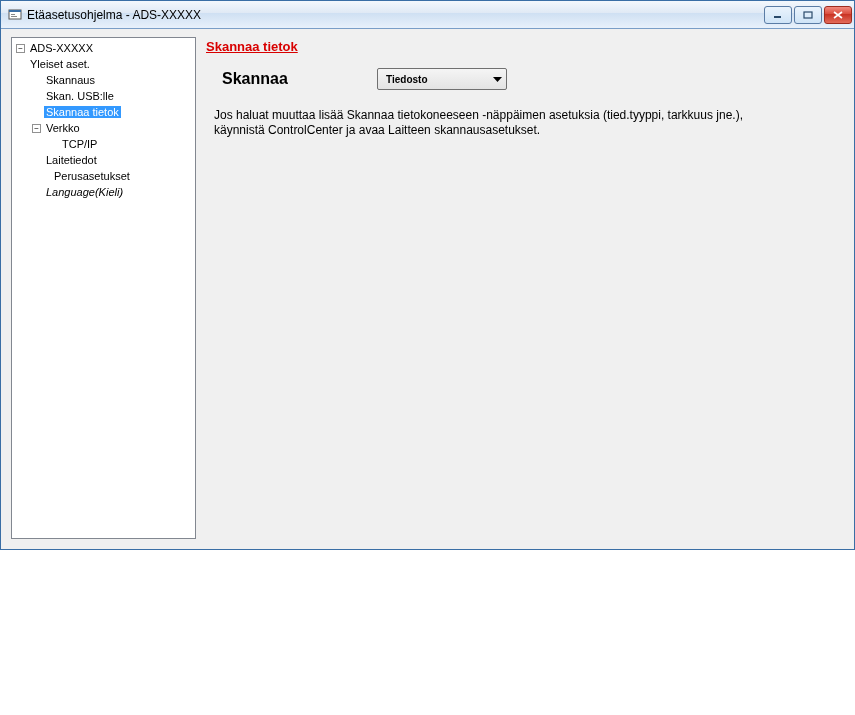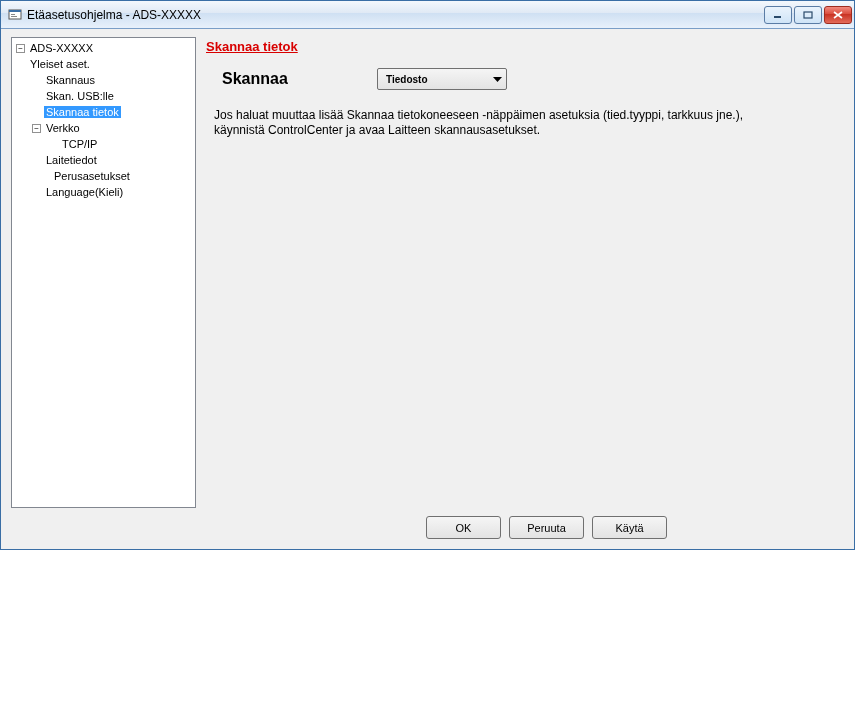--- a/index.html
+++ b/index.html
@@ -241,21 +241,21 @@
           </div>
           <div class="tree-node" style="padding-left:48px;">
             <span class="tree-label">TCP/IP</span>
           </div>
           <div class="tree-node" style="padding-left:32px;">
             <span class="tree-label">Laitetiedot</span>
           </div>
           <div class="tree-node" style="padding-left:40px;">
             <span class="tree-label">Perusasetukset</span>
           </div>
-          <div class="tree-node" style="padding-left:32px;">
+          <div class="tree-node" style="padding-left:32px;font-style:italic;">
             <span class="tree-label">Language(Kieli)</span>
           </div>
         </div>
       </div>
 
       <div class="detail-panel">
         <div class="section-title">Skannaa tietok</div>
         <div class="form-row">
           <div class="form-label">Skannaa</div>
           <div class="combo">
@@ -267,19 +267,14 @@
             </span>
           </div>
         </div>
         <div class="help-text">
           <div>Jos haluat muuttaa lisää Skannaa tietokoneeseen -näppäimen asetuksia (tied.tyyppi, tarkkuus jne.),</div>
           <div>käynnistä ControlCenter ja avaa Laitteen skannausasetukset.</div>
         </div>
       </div>
     </div>
 
-    <div class="button-bar">
-      <div class="btn">OK</div>
-      <div class="btn">Peruuta</div>
-      <div class="btn">Käytä</div>
-    </div>
   </div>
 </div>
 
 </body></html>

